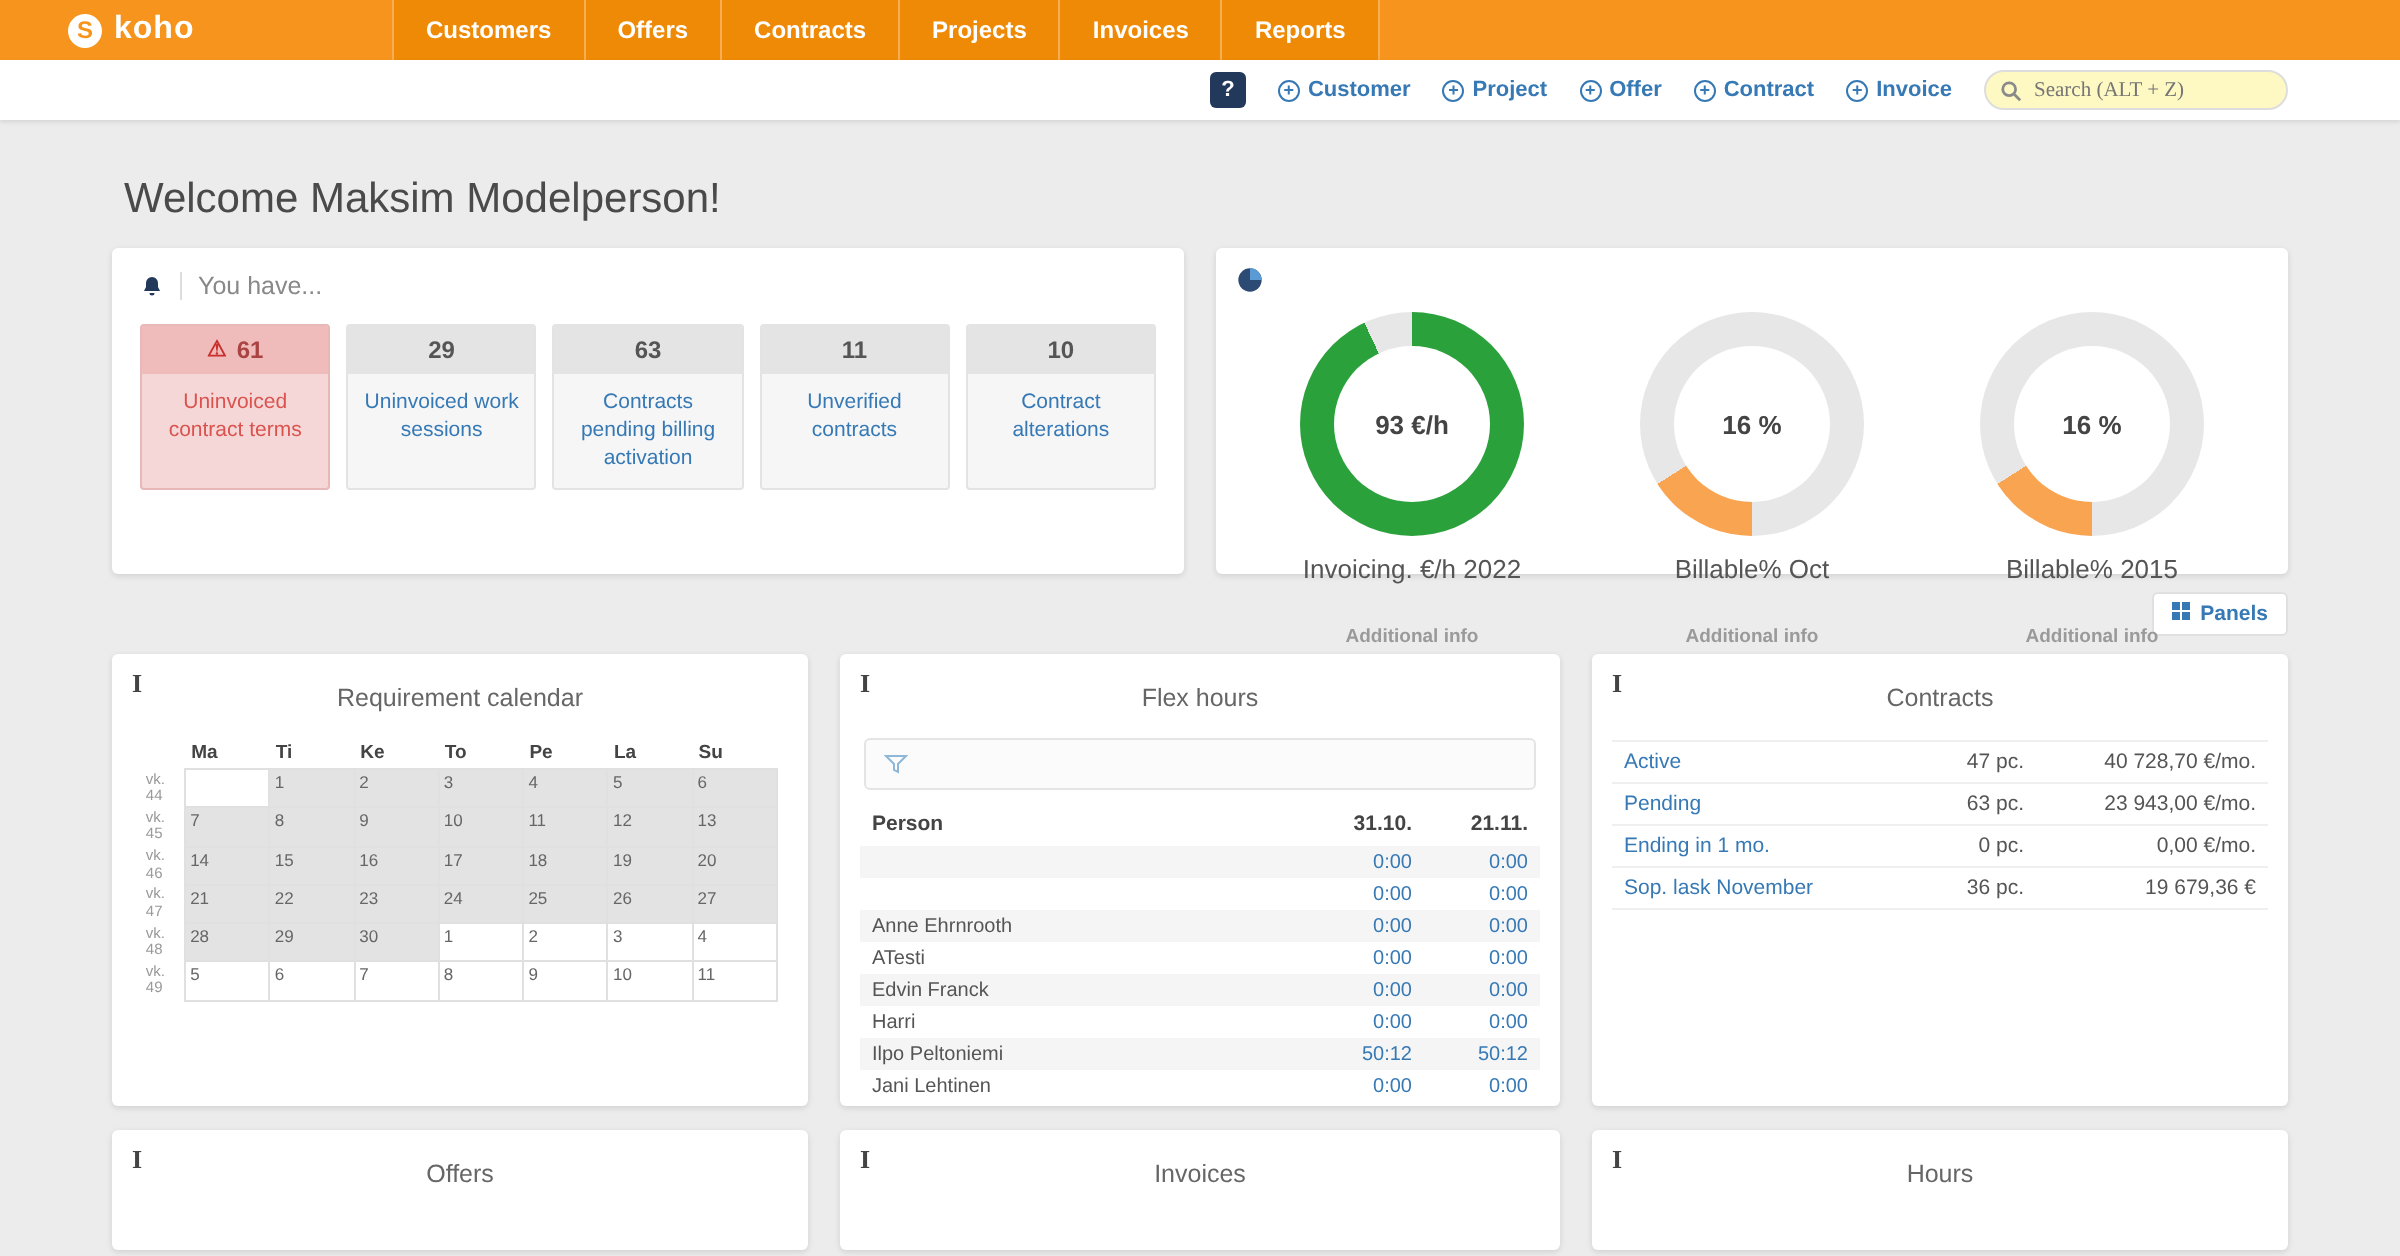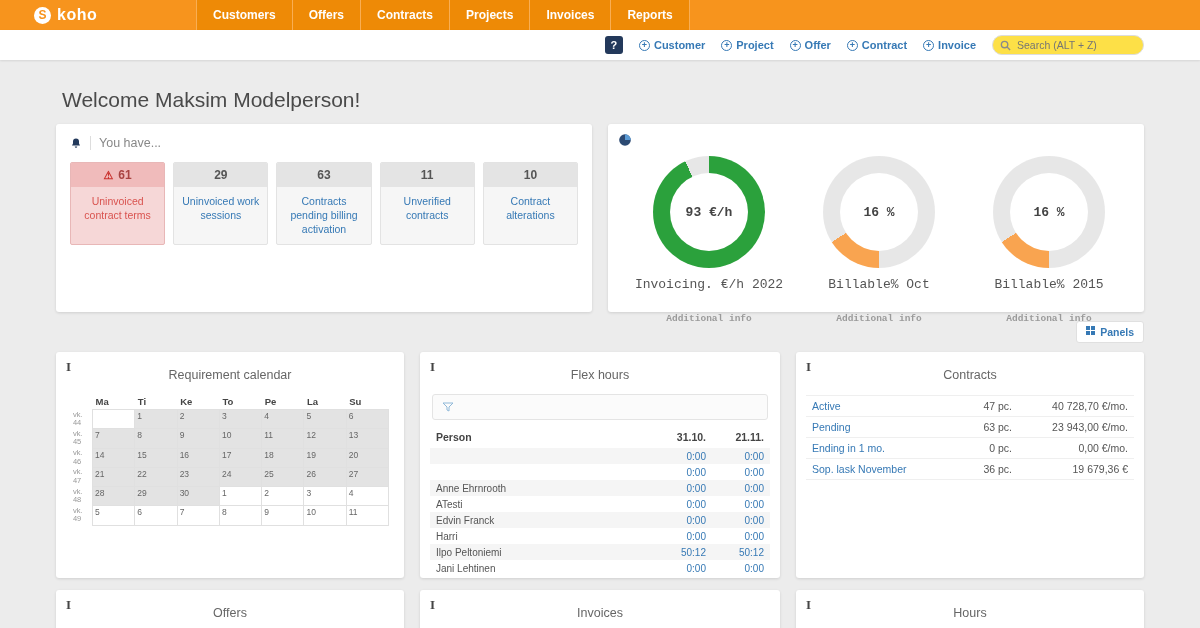--- a/index.html
+++ b/index.html
@@ -25,43 +25,43 @@
     padding: 0 56px; gap: 16px; box-shadow: 0 1px 2px rgba(0,0,0,.10); position: relative; z-index: 2; }
   .help-btn { width: 18px; height: 18px; border: none; border-radius: 3px; background: #23395B;
     color: #fff; font-weight: bold; font-size: 11px; cursor: pointer; font-family: inherit; }
   .qlinks { display: flex; gap: 16px; align-items: center; }
   .qlink { display: inline-flex; align-items: center; gap: 4px; color: #3679B5; font-size: 11px;
     font-weight: bold; text-decoration: none; }
   .plus-ico { width: 11px; height: 11px; border: 1px solid #3679B5; border-radius: 50%;
     display: inline-flex; align-items: center; justify-content: center; font-size: 9px; line-height: 1; }
   .search { position: relative; }
   .search input { width: 152px; height: 20px; border: 1px solid #ddd; border-radius: 10px;
-    padding: 0 8px 0 24px; font-size: 10.5px; color: #777; outline: none; background: #fde047; font-family: Liberation Sans, sans-serif; }
+    padding: 0 8px 0 24px; font-size: 10.5px; color: #777; outline: none; background: #fef9c3; font-family: Liberation Serif, serif; }
   .search svg { position: absolute; left: 8px; top: 5px; }
   
   .content { padding: 0 56px; }
   h1 { font-size: 21px; color: #4A4A4A; font-weight: 500; margin: 28px 0 12px 6px; }
   .card { background: #fff; border-radius: 3px; box-shadow: 0 1px 3px rgba(0,0,0,.12); }
   .row { display: flex; gap: 16px; }
-  .row1 .card { height: 188px; }
+  .row1 .card { height: 163px; }
   .you-have { width: 536px; padding: 10px 12px; }
   .charts { width: 536px; position: relative; padding: 10px; }
   .card-head { display: flex; align-items: center; gap: 8px; color: #888; font-size: 12.5px; padding: 2px 2px 8px; }
   .vdiv { width: 1px; height: 14px; background: #ddd; }
   .stats { display: flex; gap: 8px; padding: 4px 2px; }
   .stat { flex: 1; border: 1px solid #E3E3E3; border-radius: 2px; overflow: hidden; cursor: pointer; background: #F6F6F6; }
   .stat-num { background: #E4E4E4; color: #555; font-size: 12px; font-weight: bold; text-align: center;
     padding: 5px 0; display: flex; justify-content: center; gap: 5px; align-items: center; }
   .stat-label { color: #3679B5; font-size: 10.5px; text-align: center; padding: 7px 5px; line-height: 1.35; min-height: 44px; }
   .stat.alert { background: #F6D7D7; border-color: #E8B7B7; }
   .stat.alert .stat-num { background: #F0BBBB; color: #A94442; }
   .stat.alert .stat-label { color: #D9534F; }
   .warn-ico { color: #C9302C; font-size: 11px; line-height: 1; }
   .pie-icon { position: absolute; left: 10px; top: 9px; }
-  .donuts { display: flex; justify-content: flex-end; padding-top: 22px; font-family: Liberation Mono, monospace; }
+  .donuts { display: flex; justify-content: center; padding-top: 22px; }
   .donut-col { width: 170px; }
   .donut { width: 112px; height: 112px; border-radius: 50%; margin: 0 auto; position: relative; }
   .donut::before { content: ""; position: absolute; inset: 17px; background: #fff; border-radius: 50%; }
   .donut-val { position: absolute; inset: 0; display: flex; align-items: center; justify-content: center;
     font-size: 13px; font-weight: bold; color: #444; z-index: 1; }
   .donut-title { text-align: center; font-size: 13px; color: #555; margin-top: 9px; }
   .donut-sub { text-align: center; font-size: 9.5px; color: #9A9A9A; font-weight: bold; margin-top: 21px; }
   
   .panels-row { display: flex; justify-content: flex-end; margin: 9px 0; }
   .panels-btn { display: inline-flex; align-items: flex-start; gap: 5px; background: #fff; border: 1px solid #E0E0E0;

